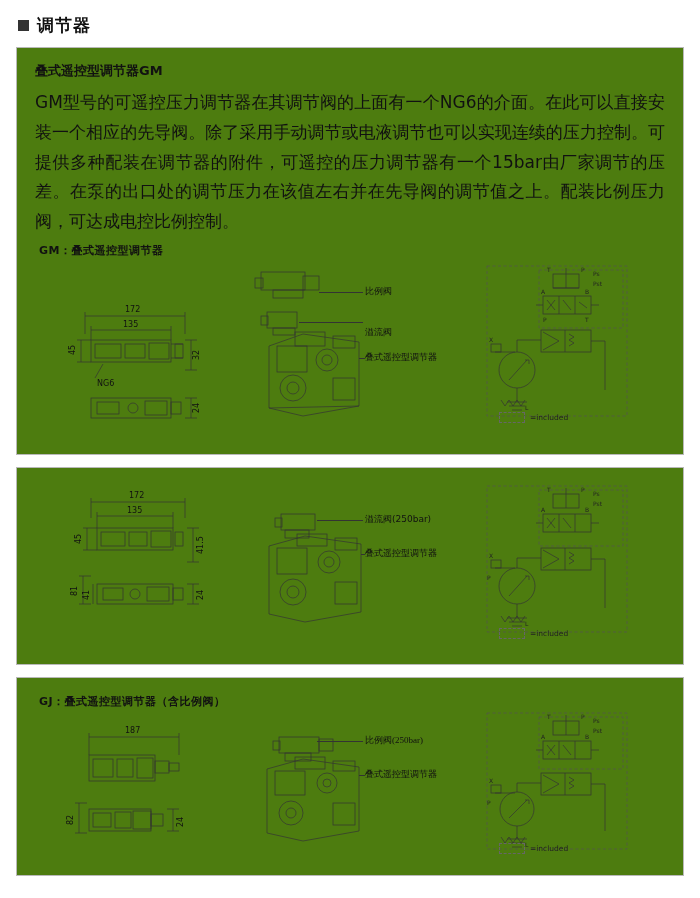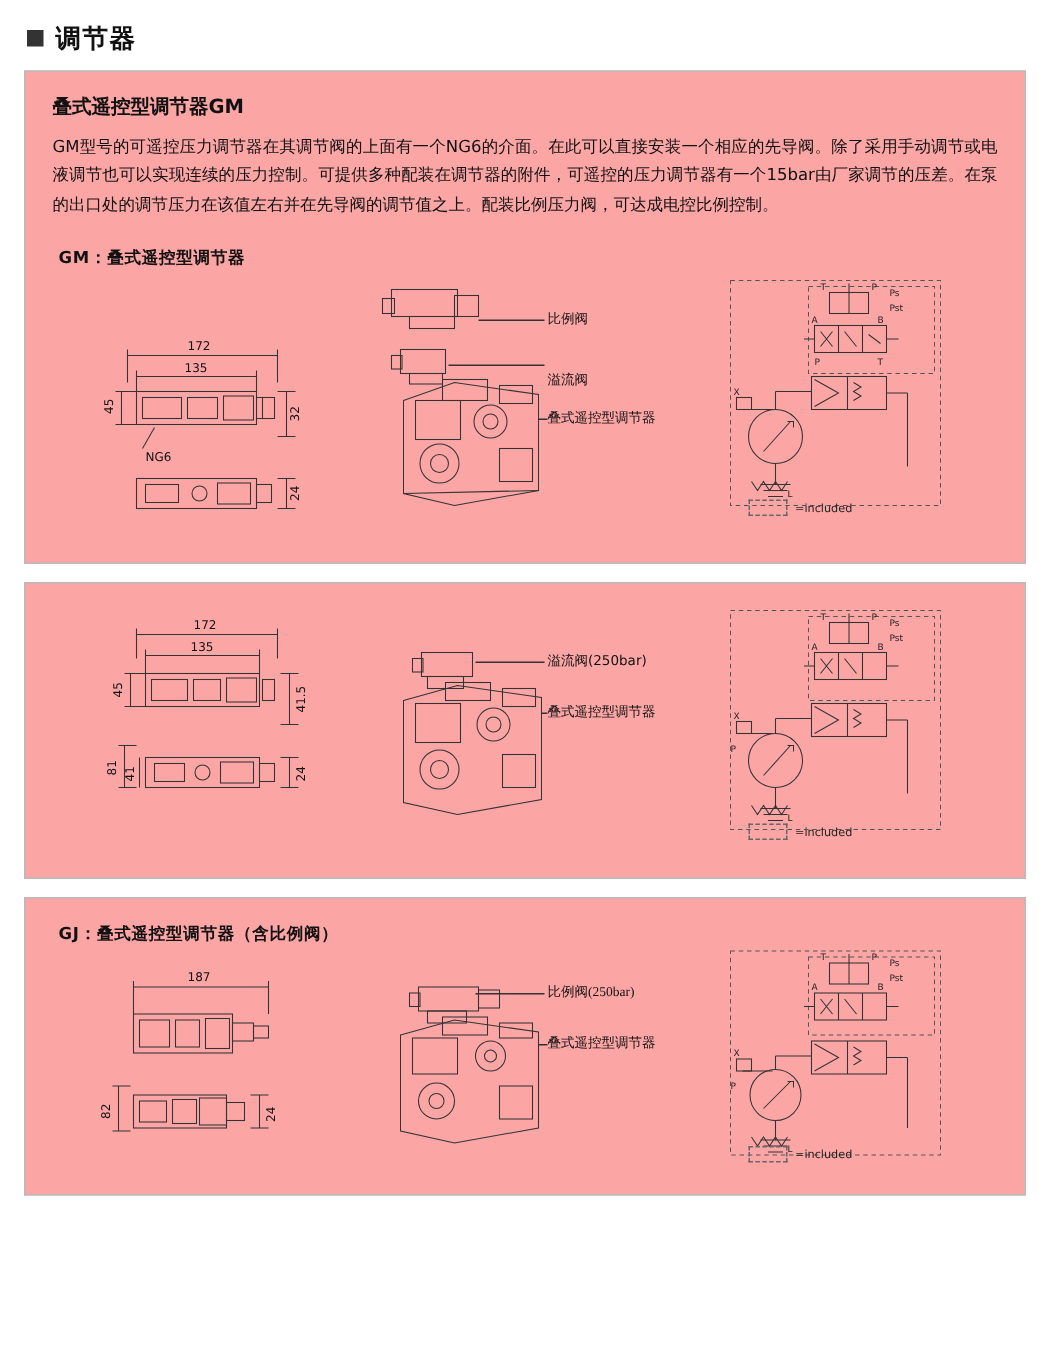--- a/index.html
+++ b/index.html
@@ -33,38 +33,38 @@
     font-size: 17px;
     font-weight: bold;
     letter-spacing: 1px;
   }
 
   
   .panel {
     position: relative;
     margin: 0 16px 12px 16px;
     border: 1px solid #b9b9b9;
-    background: #fca5a5;
+    background: #4d7c0f;
   }
   .panel-inner { padding: 12px 16px 14px 16px; }
 
   .panel-heading {
     font-size: 13px;
     font-weight: bold;
     margin: 2px 0 8px 2px;
   }
   .panel-subheading {
     font-size: 11.5px;
     margin: 0 0 8px 4px;
   }
   .panel-body-text {
-    font-size: 11px;
+    font-size: 17px;
     line-height: 1.75;
     text-align: justify;
-    margin: 0 2px 18px 2px;
+    margin: 0 2px 6px 2px;
   }
 
   .variant-title {
     font-size: 11px;
     font-weight: bold;
     margin: 4px 0 2px 6px;
     letter-spacing: 0.5px;
   }
 
   

